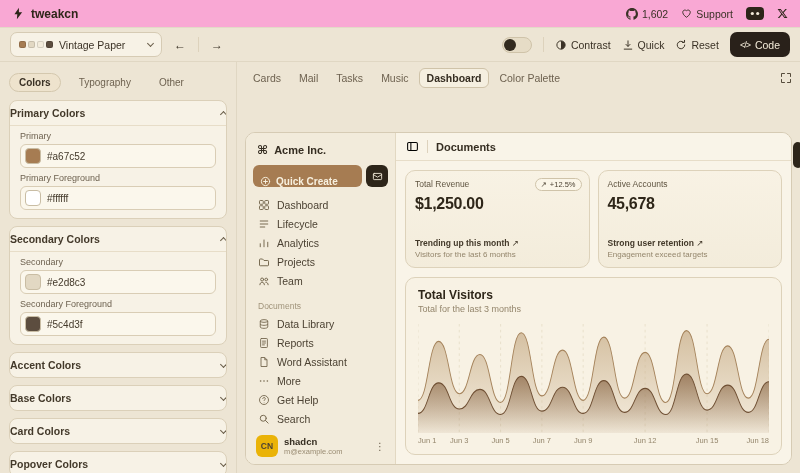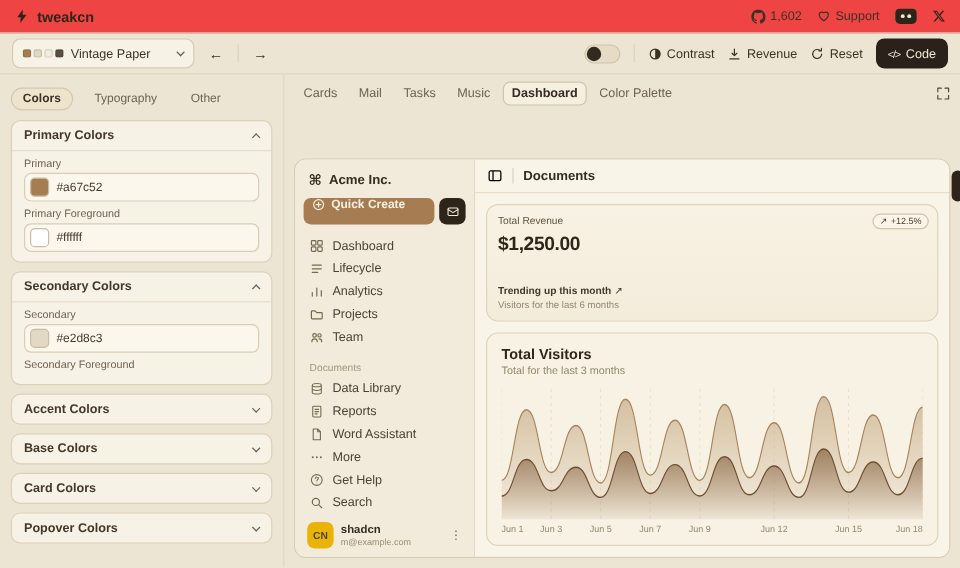--- a/index.html
+++ b/index.html
@@ -2,21 +2,21 @@
 <html><head>
 <meta charset="utf-8">
 <style>
   * { margin:0; padding:0; box-sizing:border-box; }
   body { width:800px; height:473px; font-family:"Liberation Sans","DejaVu Sans",sans-serif; color:#3b3226; background:#ede5d4; overflow:hidden; }
   .app { position:relative; width:800px; height:473px; display:flex; flex-direction:column; overflow:hidden; background:#ede5d4; }
   svg { display:block; }
   button { cursor:pointer; font-family:inherit; }
 
   
-  .topbar { height:28px; flex:0 0 28px; background:#ef4444; border-bottom:1px solid #e3dac7; display:flex; align-items:center; justify-content:space-between; padding:0 12px; }
+  .topbar { height:28px; flex:0 0 28px; background:#f9a8d4; border-bottom:1px solid #e3dac7; display:flex; align-items:center; justify-content:space-between; padding:0 12px; }
   .tb-left { display:flex; align-items:center; gap:6px; }
   .brand { font-size:12px; font-weight:700; color:#2e2619; }
   .tb-right { display:flex; align-items:center; gap:13px; }
   .tb-btn { display:flex; align-items:center; gap:4px; font-size:10.5px; color:#3b3226; background:none; border:none; }
   .tb-icon-btn { background:none; border:none; display:flex; align-items:center; }
 
   
   .toolbar { height:34px; flex:0 0 34px; border-bottom:1px solid #e0d7c3; display:flex; align-items:center; justify-content:space-between; padding:0 10px; }
   .tl-left { display:flex; align-items:center; gap:7px; }
   .theme-select { width:152px; height:25px; border:1px solid #d6cbb4; border-radius:7px; background:#f7f2e6; display:flex; align-items:center; gap:6px; padding:0 8px; font-size:10.5px; color:#3b3226; cursor:pointer; }
@@ -36,42 +36,42 @@
 
   
   .content { flex:1; display:flex; min-height:0; }
 
   
   .editor { width:237px; flex:0 0 237px; border-right:1px solid #e0d7c3; padding:8px 9px; overflow:hidden; }
   .etabs { display:flex; align-items:center; gap:8px; margin-bottom:6px; height:24px; }
   .etab { font-size:10px; color:#6e6250; background:none; border:1px solid transparent; padding:3px 9px; border-radius:999px; }
   .etab.active { background:#eee3cd; border-color:#d4c8ae; color:#3b3226; font-weight:700; }
   .acc { border:1px solid #dbd0b9; border-radius:8px; background:#f7f2e6; margin-bottom:7px; overflow:hidden; }
-  .acc-head { display:flex; align-items:center; justify-content:space-between; padding:6px 10px; cursor:pointer; }
+  .acc-head { display:flex; align-items:center; justify-content:space-between; padding:6px 0; cursor:pointer; }
   .acc-title { font-size:10.5px; font-weight:700; color:#43392a; }
   .acc-body { padding:0 10px 8px; border-top:1px solid #e7ddc8; }
   .fld-label { font-size:9px; color:#6e6250; margin:5px 0 3px; }
   .color-input { height:24px; border:1px solid #d9cdb5; border-radius:6px; background:#fbf7ec; display:flex; align-items:center; padding:0 4px; gap:6px; cursor:pointer; }
   .swatch { width:16px; height:16px; border-radius:4px; border:1px solid #c9bda4; }
   .hex { font-size:10px; color:#43392a; }
 
   
   .preview { flex:1; display:flex; flex-direction:column; padding:6px 8px 8px; min-width:0;gap:39px; }
   .ptabs { display:flex; align-items:center; gap:2px; margin-bottom:5px; }
   .ptab { font-size:10.5px; color:#6e6250; background:none; border:1px solid transparent; padding:3px 7px; border-radius:6px; }
   .ptab.active { background:#f5efe0; border-color:#cfc3a9; color:#352d21; font-weight:700; }
   .fs-btn { margin-left:auto; background:none; border:none; color:#504636; }
   .window { flex:1; border:1px solid #d6cbb4; border-radius:10px; background:#f8f3e7; display:flex; overflow:hidden; min-height:0; }
 
   
   .dsb { width:150px; flex:0 0 150px; background:#f2ebdb; border-right:1px solid #e2d8c2; padding:8px 7px 7px; display:flex; flex-direction:column; min-height:0; }
   .org { display:flex; align-items:center; gap:6px; padding:2px 4px 8px; font-size:11px; font-weight:700; color:#352d21; }
   .cmd-glyph { font-size:12px; color:#352d21; }
   .qc-row { display:flex; gap:4px; margin-bottom:8px; }
-  .qc-btn { flex:1; height:22px; border:none; border-radius:6px; background:#a67c52; color:#f8f1e0; font-size:10px; font-weight:700; display:flex; align-items:flex-start; gap:5px; padding:0 7px; }
+  .qc-btn { flex:1; height:22px; border:none; border-radius:6px; background:#a67c52; color:#f8f1e0; font-size:10px; font-weight:700; display:flex; align-items:flex-end; gap:5px; padding:0 7px; }
   .mail-btn { width:22px; flex:0 0 22px; height:22px; border:none; border-radius:6px; background:#2d2519; color:#f2ead8; display:flex; align-items:center; justify-content:center; }
   .ditem { height:20px; display:flex; align-items:center; gap:7px; padding:0 5px; font-size:10.5px; color:#4c4233; border:none; background:none; border-radius:5px; width:100%; text-align:left; }
   .ditem svg, .ditem .mglyph { flex:0 0 auto; color:#75684f; }
   .dsec-label { font-size:8.5px; color:#a1947b; padding:10px 5px 3px; }
   .dsb-spacer { flex:1; }
   .duser { display:flex; align-items:center; gap:6px; padding:6px 3px 0; }
   .avatar { width:22px; height:22px; flex:0 0 22px; border-radius:6px; background:#eab308; color:#4c4233; font-size:8.5px; font-weight:700; display:flex; align-items:center; justify-content:center; }
   .utext { min-width:0; }
   .uname { font-size:9.5px; font-weight:700; color:#352d21; line-height:1.2; }
   .uemail { font-size:7.5px; color:#9a8c73; line-height:1.2; }
@@ -182,21 +182,21 @@
             </svg>
         </span>
         <span>Contrast</span>
       </button>
       <button class="tool-btn">
         <span>
           <svg width="12" height="12" viewBox="0 0 16 16" fill="none" stroke="currentColor" stroke-width="1.3" stroke-linecap="round" stroke-linejoin="round">
               <path d="M8 2.5v7M5.3 7.2 8 9.9l2.7-2.7M3 13.5h10"></path>
             </svg>
         </span>
-        <span>Revenue</span>
+        <span>Quick</span>
       </button>
       <button class="tool-btn">
         <span>
           <svg width="12" height="12" viewBox="0 0 16 16" fill="none" stroke="currentColor" stroke-width="1.3" stroke-linecap="round" stroke-linejoin="round">
               <path d="M13 8a5 5 0 1 1-1.5-3.6M12.7 1.8v2.8H9.9"></path>
             </svg>
         </span>
         <span>Reset</span>
       </button>
       <button class="code-btn">
@@ -239,20 +239,24 @@
           <span class="acc-title">Secondary Colors</span>
           <span class="chev up"></span>
         </div>
         <div class="acc-body">
           <div class="fld-label">Secondary</div>
           <div class="color-input">
             <span class="swatch" style="background-color: rgb(226, 216, 195);"></span>
             <span class="hex">#e2d8c3</span>
           </div>
           <div class="fld-label">Secondary Foreground</div>
+          <div class="color-input">
+            <span class="swatch" style="background-color: rgb(92, 77, 63);"></span>
+            <span class="hex">#5c4d3f</span>
+          </div>
         </div>
       </div>
 
       <div class="acc">
         <div class="acc-head">
           <span class="acc-title">Accent Colors</span>
           <span class="chev"></span>
         </div>
       </div>
       <div class="acc">
@@ -439,20 +443,28 @@
                   <span>+12.5%</span>
                 </div>
                 <div class="stat-value">$1,250.00</div>
                 <div class="stat-foot">
                   <div class="sf1"><span>Trending up this month</span> <span class="trend">↗</span></div>
                   <div class="sf2">Visitors for the last 6 months</div>
                 </div>
               </div>
 
 
+              <div class="stat">
+                <div class="stat-title">Active Accounts</div>
+                <div class="stat-value">45,678</div>
+                <div class="stat-foot">
+                  <div class="sf1"><span>Strong user retention</span> <span class="trend">↗</span></div>
+                  <div class="sf2">Engagement exceed targets</div>
+                </div>
+              </div>
 
             </div>
 
             <div class="chart-card">
               <div class="ch-title">Total Visitors</div>
               <div class="ch-sub">Total for the last 3 months</div>
               <div class="ch-plot">
                 <svg id="visitors-chart" viewBox="0 0 540 130" preserveAspectRatio="none">
                     <defs>
                       <linearGradient id="g0" x1="0" y1="0" x2="0" y2="1">

